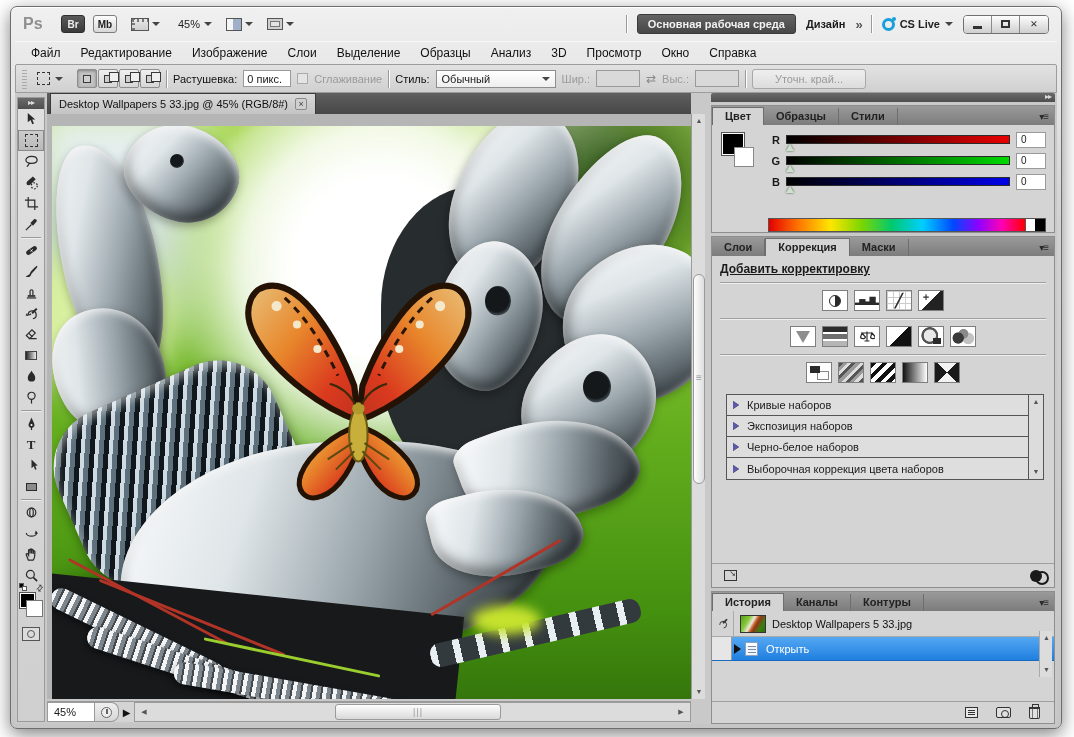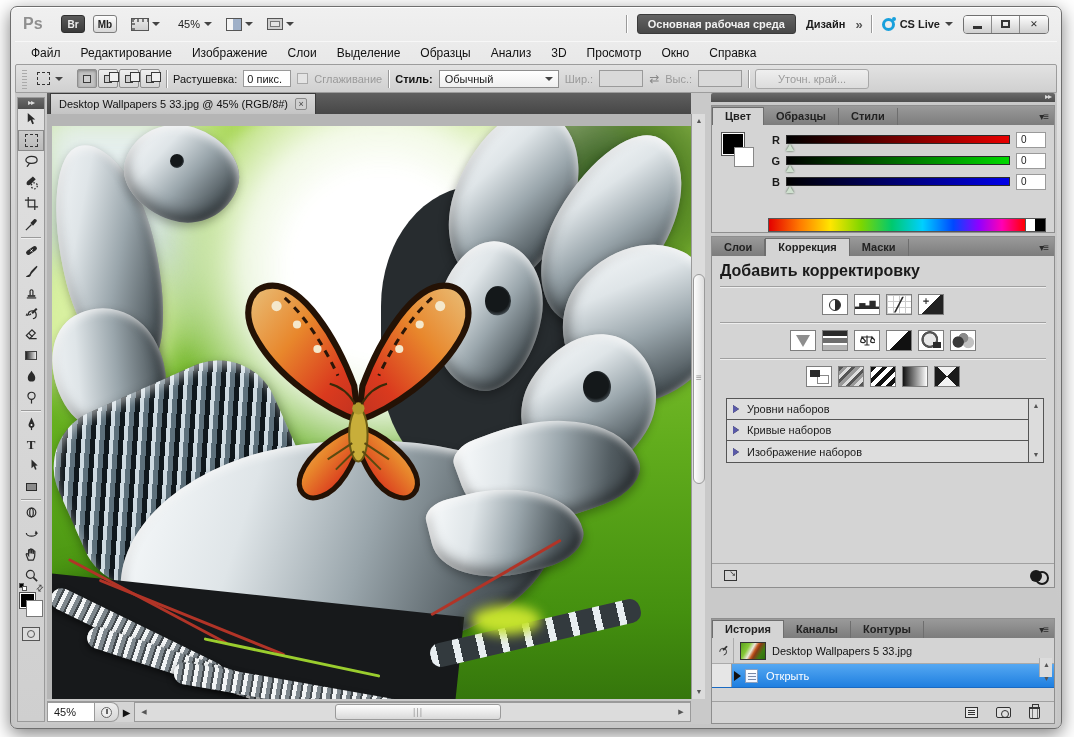--- a/index.html
+++ b/index.html
@@ -170,21 +170,21 @@
   .hthumb { position:absolute; left:36%; width:30%; top:1px; bottom:1px; border:1px solid #9a9a9a;
     border-radius:3px; background:linear-gradient(#fdfdfd,#d9d9d9); text-align:center; color:#999; font-size:9px; line-height:15px; letter-spacing:1px; }
 
   
   .dock { position:absolute; right:0; top:0; bottom:0; width:348px; display:flex; flex-direction:column; gap:3px; padding:0 2px; }
   .dockstrip { height:9px; background:linear-gradient(#6a6a6a,#4e4e4e); border-radius:2px 2px 0 0;
     color:#ddd; font-size:8px; text-align:right; line-height:8px; padding-right:4px; letter-spacing:-1px; }
   .pgroup { border:1px solid #8e8e8e; background:#d4d4d4; display:flex; flex-direction:column; }
   .pg-color { height:128px; }
   .pg-adj { height:352px; }
-  .pg-hist { flex:1;margin-top:27px; }
+  .pg-hist { flex:1; }
   .ptabs { height:19px; background:linear-gradient(#9a9a9a,#7c7c7c); display:flex; align-items:flex-end; }
   .ptab { padding:2px 12px 3px; font-size:11px; font-weight:bold; color:#222; border-right:1px solid #6e6e6e; }
   .ptab.active { background:#d4d4d4; border:1px solid #6e6e6e; border-bottom:none; }
   .pmenu { margin-left:auto; color:#2a2a2a; font-size:10px; padding:3px 6px; letter-spacing:-1px; }
 
   
   .color-body { flex:1; display:flex; padding:6px 8px 6px 8px; gap:10px; }
   .c-swatches { position:relative; width:40px; }
   .c-fg { position:absolute; left:2px; top:2px; width:22px; height:22px; background:#000; border:1px solid #fff; outline:1px solid #555; }
   .c-bg { position:absolute; left:14px; top:16px; width:20px; height:20px; background:#fff; border:1px solid #888; }
@@ -200,21 +200,21 @@
     border-left:4px solid transparent; border-right:4px solid transparent; border-bottom:7px solid #cfe0cf;
     filter:drop-shadow(0 0 1px #3a5a3a); }
   .chan-val { width:30px; height:16px; background:#fff; border:1px solid #9a9a9a; font-size:10px;
     display:flex; align-items:center; padding-left:4px; }
   .spectrum-row { display:flex; height:14px; margin:2px 8px 0 56px; border:1px solid #555; }
   .spectrum { flex:1; background:linear-gradient(90deg,#e40000,#ff7a00 12%,#ffe600 24%,#7ed600 36%,#00c96e 48%,#00cfff 60%,#0048ff 72%,#9000ff 82%,#ff00b4 91%,#ff0000 100%); }
   .spec-w { width:10px; background:#fff; border-left:1px solid #555; }
   .spec-b { width:10px; background:#000; }
 
   
-  .adj-head { font-weight:bold; font-size:16px; padding:6px 8px 4px; }
+  .adj-head { font-weight:bold; font-size:12px; padding:6px 8px 4px;text-decoration:underline; }
   .hr { height:1px; background:#a0a0a0; margin:2px 8px; box-shadow:0 1px 0 #eee; }
   .tile-row { display:flex; justify-content:center; gap:6px; padding:5px 0; }
   .tile { width:26px; height:21px; background:#fff; border:1px solid #7e7e7e;
     display:flex; align-items:center; justify-content:center; font-size:10px; color:#2a2a2a; overflow:hidden; }
   .t-bc i { width:12px; height:12px; border-radius:50%; border:1.5px solid #2a2a2a; display:block;
     background:linear-gradient(90deg,#fff 50%,#2a2a2a 50%); }
   .t-levels { font-size:8px; letter-spacing:-1px; line-height:8px; }
   .t-curves { background:repeating-linear-gradient(90deg,#ccc 0 1px,transparent 1px 6px),
     repeating-linear-gradient(0deg,#ccc 0 1px,transparent 1px 6px), #fff; font-size:13px; font-weight:bold; }
   .t-exposure { background:linear-gradient(135deg,#fff 49%,#222 51%); font-weight:bold; }
@@ -367,21 +367,21 @@
       <div class="bool-btn">
           <i class="bsq bsq2"></i>
         </div>
     </div>
     <span class="vsep"></span>
     <span class="opt-label" style="font-weight:normal">Растушевка:</span>
     <span class="opt-input" style="width:48px">0 пикс.</span>
     <span class="checkbox"></span>
     <span class="opt-label dis">Сглаживание</span>
     <span class="vsep"></span>
-    <span class="opt-label" style="font-weight:bold">Стиль:</span>
+    <span class="opt-label" style="font-weight:normal">Стиль:</span>
     <div class="select">
       <span>Обычный</span>
       <span class="caret"></span>
     </div>
     <span class="opt-label dis">Шир.:</span>
     <span class="opt-input dis"></span>
     <span class="swap-wh">⇄</span>
     <span class="opt-label dis">Выс.:</span>
     <span class="opt-input dis"></span>
     <span class="vsep"></span>
@@ -713,29 +713,33 @@
           <div class="tile t-inv"></div>
           <div class="tile t-post"></div>
           <div class="tile t-thr"></div>
           <div class="tile t-gmap"></div>
           <div class="tile t-sel"></div>
         </div>
         <div class="preset-wrap">
           <div class="preset-list">
             <div class="preset-row">
                 <span class="tri-right"></span>
-                <span>Уровни наборов</span>
-              </div>
-            <div class="preset-row">
-                <span class="tri-right"></span>
                 <span>Кривые наборов</span>
               </div>
             <div class="preset-row">
                 <span class="tri-right"></span>
-                <span>Изображение наборов</span>
+                <span>Экспозиция наборов</span>
+              </div>
+            <div class="preset-row">
+                <span class="tri-right"></span>
+                <span>Черно-белое наборов</span>
+              </div>
+            <div class="preset-row">
+                <span class="tri-right"></span>
+                <span>Выборочная коррекция цвета наборов</span>
               </div>
           </div>
           <div class="preset-scroll">
             <div class="sb-arrow">▲</div>
             <div class="sb-arrow">▼</div>
           </div>
         </div>
         <div class="adj-footer">
           <span class="exp-icon"></span>
           <span class="clip-icon"></span>

